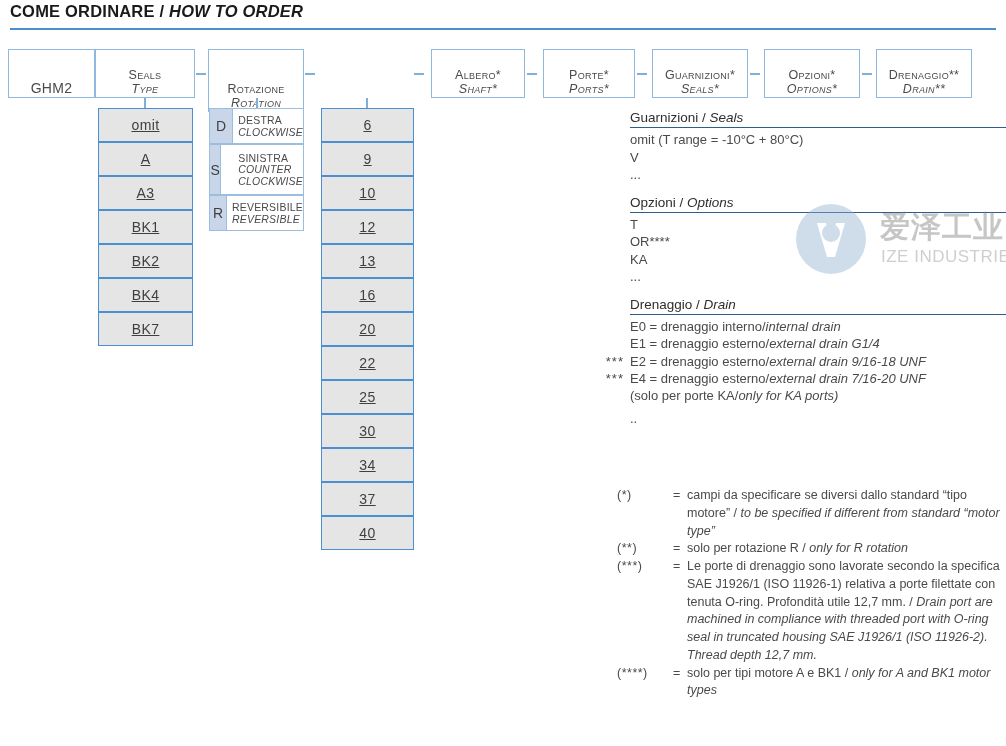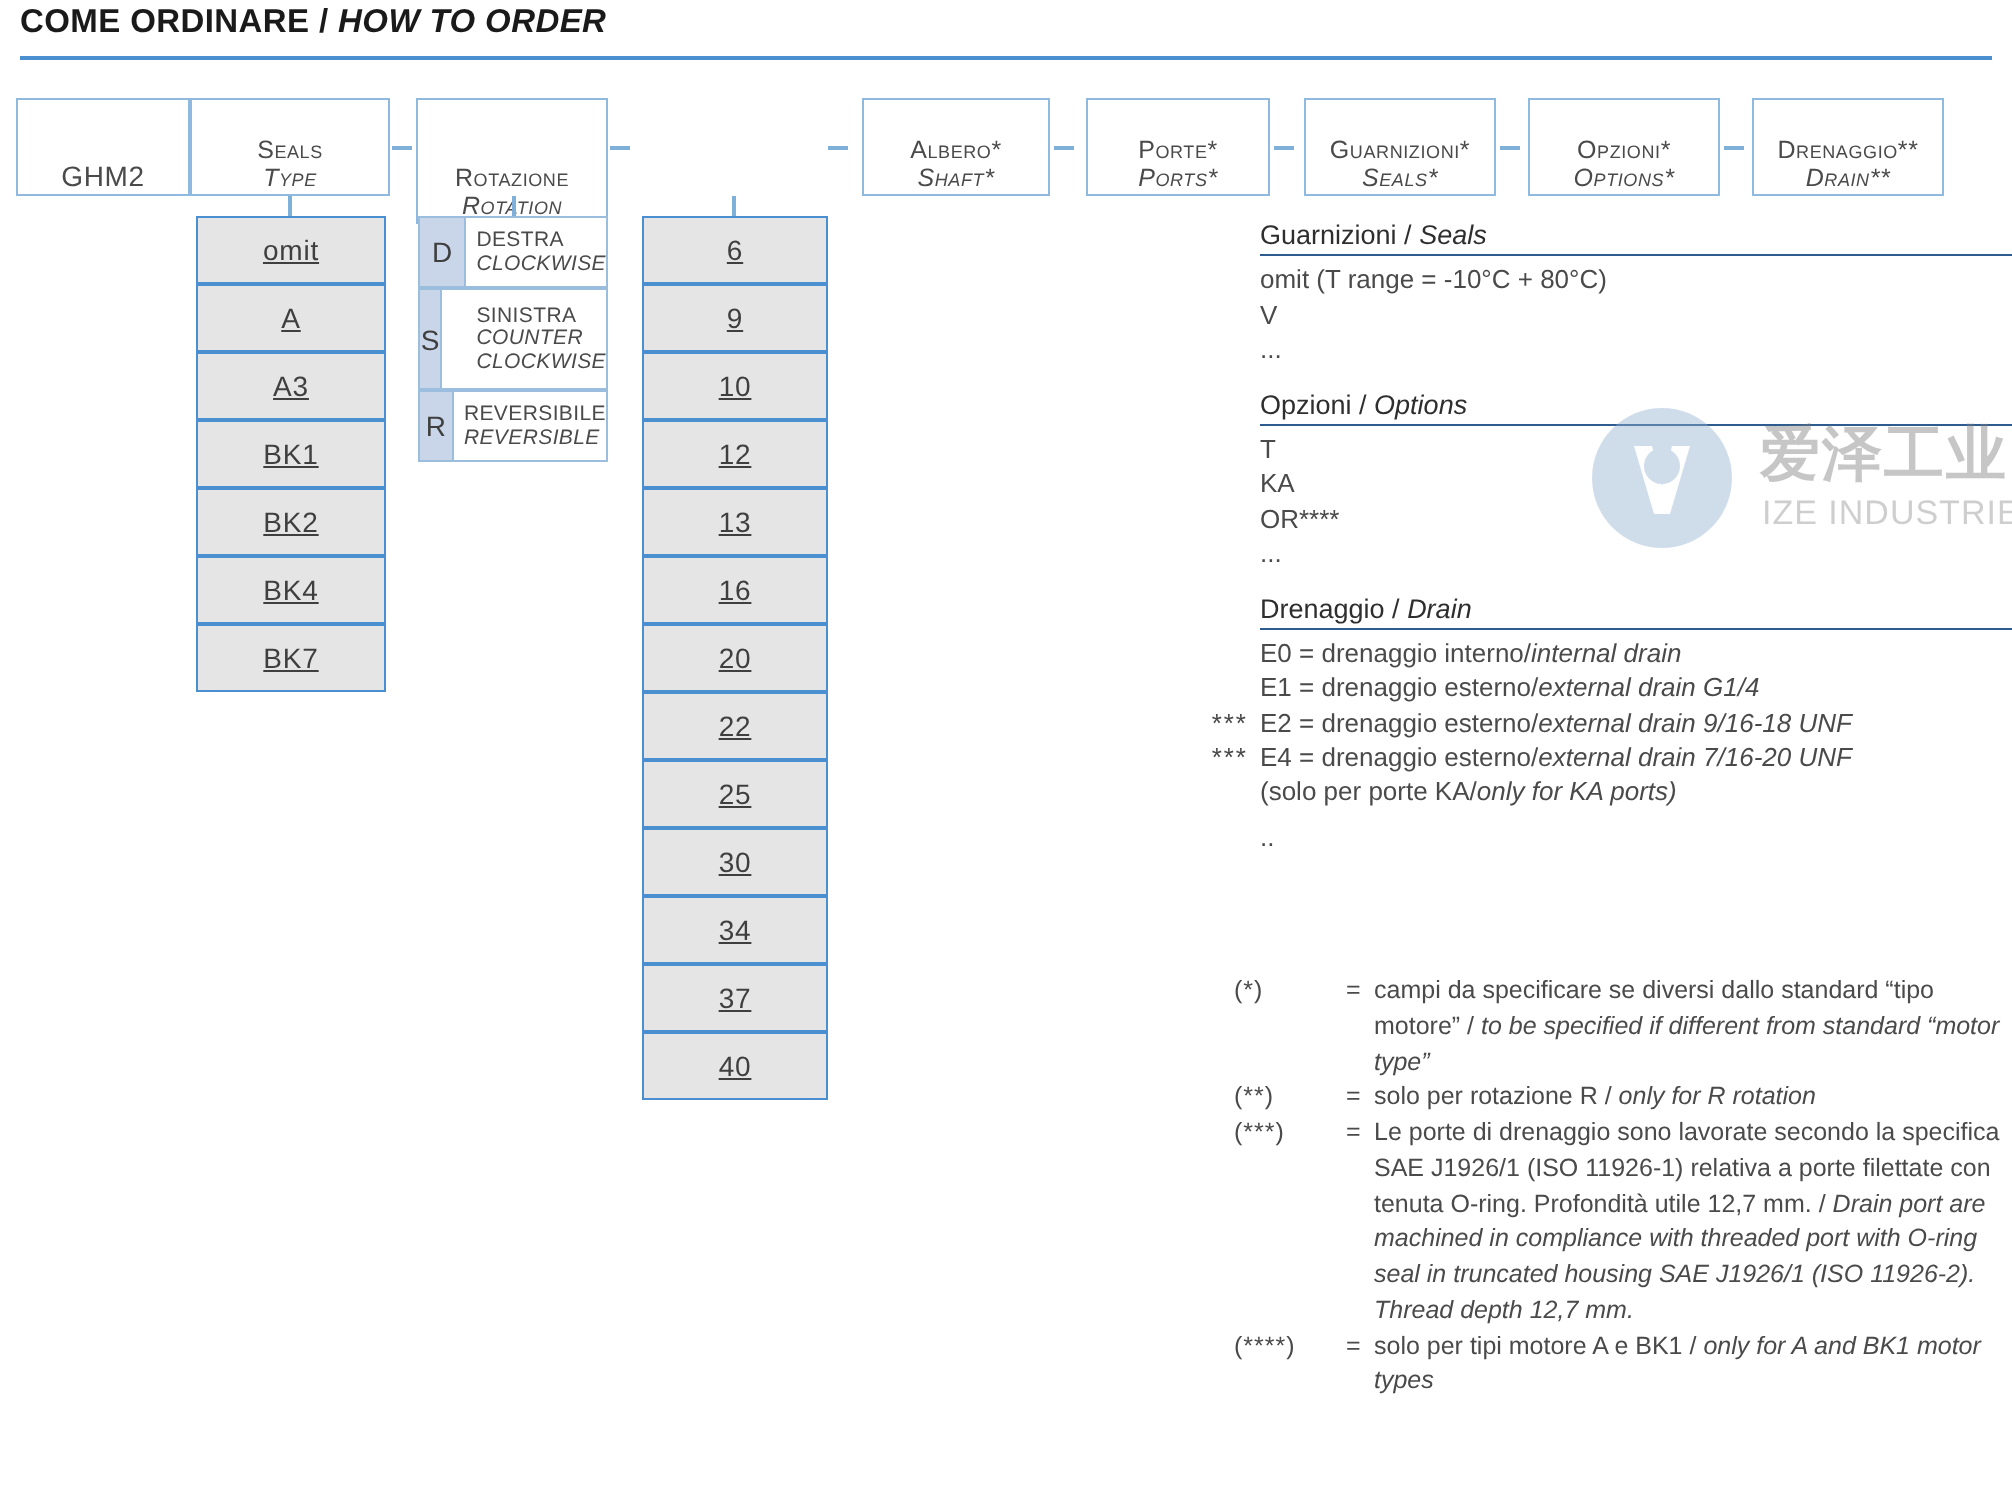--- a/index.html
+++ b/index.html
@@ -379,22 +379,22 @@
   <div class="sec-rule"></div>
   <div class="sec-line">omit (T range = -10°C + 80°C)</div>
   <div class="sec-line">V</div>
   <div class="sec-line">...</div>
 
   <div class="sec-gap"></div>
 
   <div class="sec-head"><span>Opzioni</span><span> / </span><span class="it">Options</span></div>
   <div class="sec-rule"></div>
   <div class="sec-line">T</div>
+  <div class="sec-line">OR****</div>
   <div class="sec-line">KA</div>
-  <div class="sec-line">OR****</div>
   <div class="sec-line">...</div>
 
   <div class="sec-gap"></div>
 
   <div class="sec-head"><span>Drenaggio</span><span> / </span><span class="it">Drain</span></div>
   <div class="sec-rule"></div>
 
   <div class="sec-line drain-row">
     <span class="drain-ast"></span><span>E0 = drenaggio interno/</span><span class="it">internal drain</span>
   </div>

